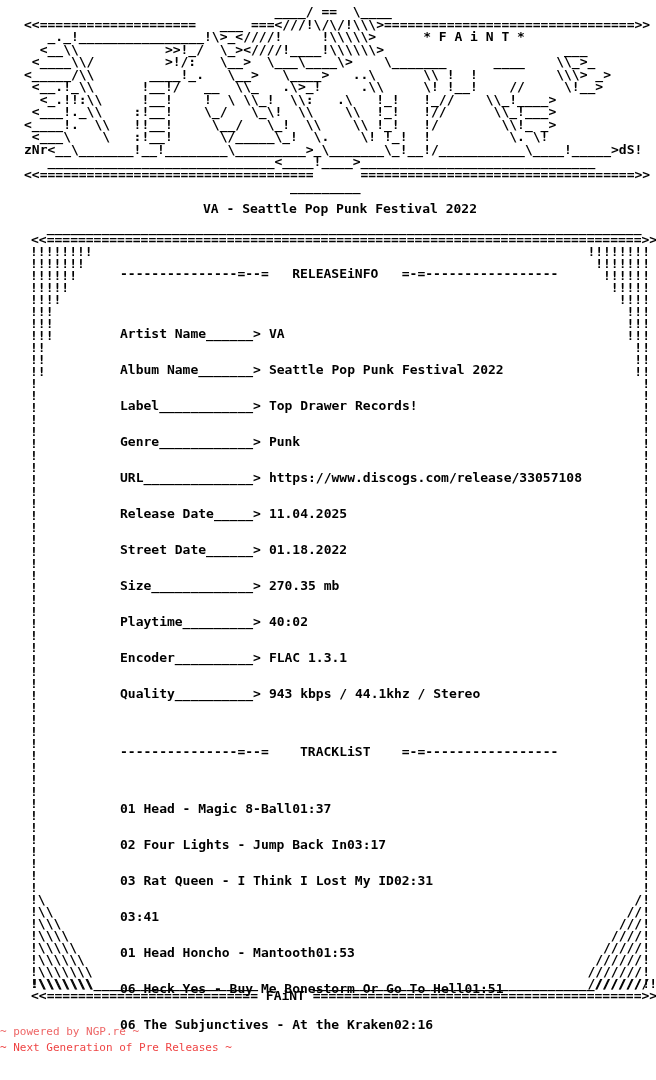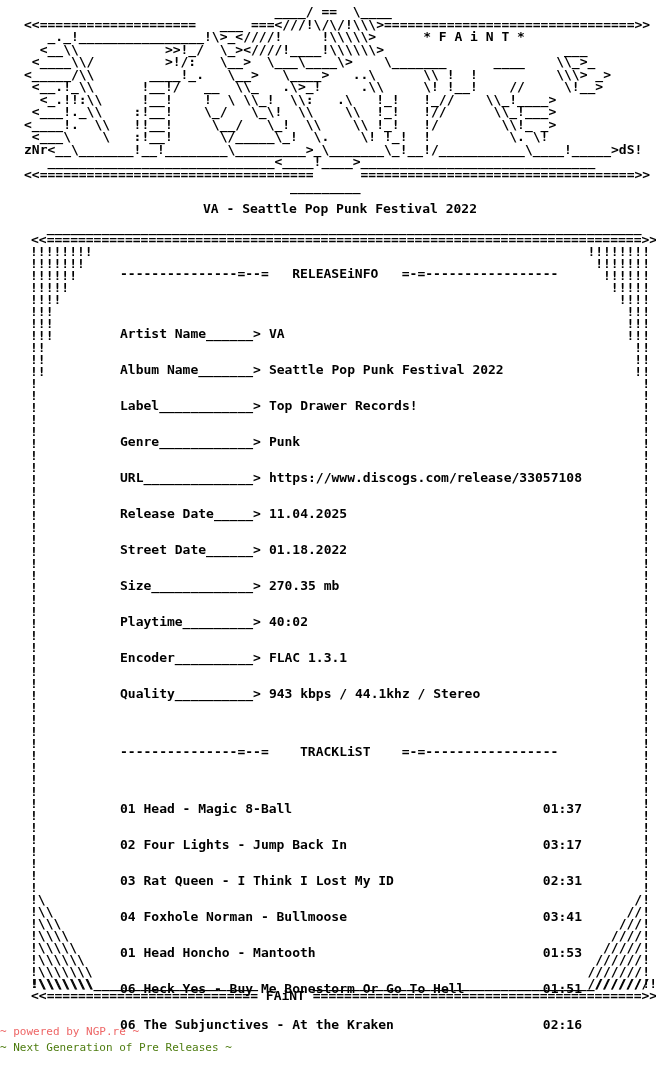--- a/index.html
+++ b/index.html
@@ -20,21 +20,21 @@
   .decor-left { left:6px; text-align:left; }
   .decor-right { right:6px; width:72px; text-align:right; }
   .content { position:absolute; left:96px; top:0; width:468px; }
   .sec-hdr { white-space:pre; }
   .hdr-release { margin-top:22px; }
   .fields { margin-top:24px; }
   .frow { white-space:pre; height:12px; }
   .frow .val { padding-left:8px; }
   .hdr-track { margin-top:22px; }
   .tracks { margin-top:21px; width:462px; }
-  .trow { display:flex; justify-content:space-between; align-items:flex-end; }
+  .trow { display:flex; align-items:flex-end; }
   .trow .tleft { white-space:pre-wrap; }
   .trow .ttime { white-space:pre; }
   .footer { margin-top:22px; text-align:left; font-weight:normal;
             font-size:11px; line-height:16px; }
 </style>
 </head>
 <body>
 
 <pre class="nfo art">                                ____/ ==  \____
 &lt;&lt;====================   ___ ===&lt;///!\/\/!\\\&gt;================================&gt;&gt;
@@ -199,35 +199,35 @@
       <div class="frow"><span>Encoder__________&gt;</span><span class="val">FLAC 1.3.1</span></div>
       <div class="frow"><span>Quality__________&gt;</span><span class="val">943 kbps / 44.1khz / Stereo</span></div>
     </div>
 
     <div class="nfo sec-hdr hdr-track">---------------=--=    TRACKLiST    =-=-----------------</div>
 
     <div class="tracks nfo">
       <div class="trow"><span class="tleft">01 Head - Magic 8-Ball</span><span class="ttime">01:37</span></div>
       <div class="trow"><span class="tleft">02 Four Lights - Jump Back In</span><span class="ttime">03:17</span></div>
       <div class="trow"><span class="tleft">03 Rat Queen - I Think I Lost My ID</span><span class="ttime">02:31</span></div>
-      <div class="trow"><span class="tleft">04 Foxhole Norman - Bullmoose</span><span class="ttime">03:41</span></div>
+      <div class="trow"><span class="ttime">03:41</span></div>
       <div class="trow"><span class="tleft">01 Head Honcho - Mantooth</span><span class="ttime">01:53</span></div>
       <div class="trow"><span class="tleft">06 Heck Yes - Buy Me Bonestorm Or Go To Hell</span><span class="ttime">01:51</span></div>
       <div class="trow"><span class="tleft">06 The Subjunctives - At the Kraken</span><span class="ttime">02:16</span></div>
       
       
       
       
       
       
       
     </div>
 
   </div>
 </div>
 
 <pre class="nfo border-pre">!\\\\\\\_____________________       ____________________________________///////!
 &lt;&lt;=========================== FAiNT ==========================================&gt;&gt;</pre>
 
 <div class="footer">
   <div style="color: rgb(238, 102, 102);">~ powered by NGP.re ~</div>
-  <div style="color: #4d7c0f;">~ Next Generation of Pre Releases ~</div>
+  <div style="color: #ef4444;">~ Next Generation of Pre Releases ~</div>
 </div>
 
 </body></html>

